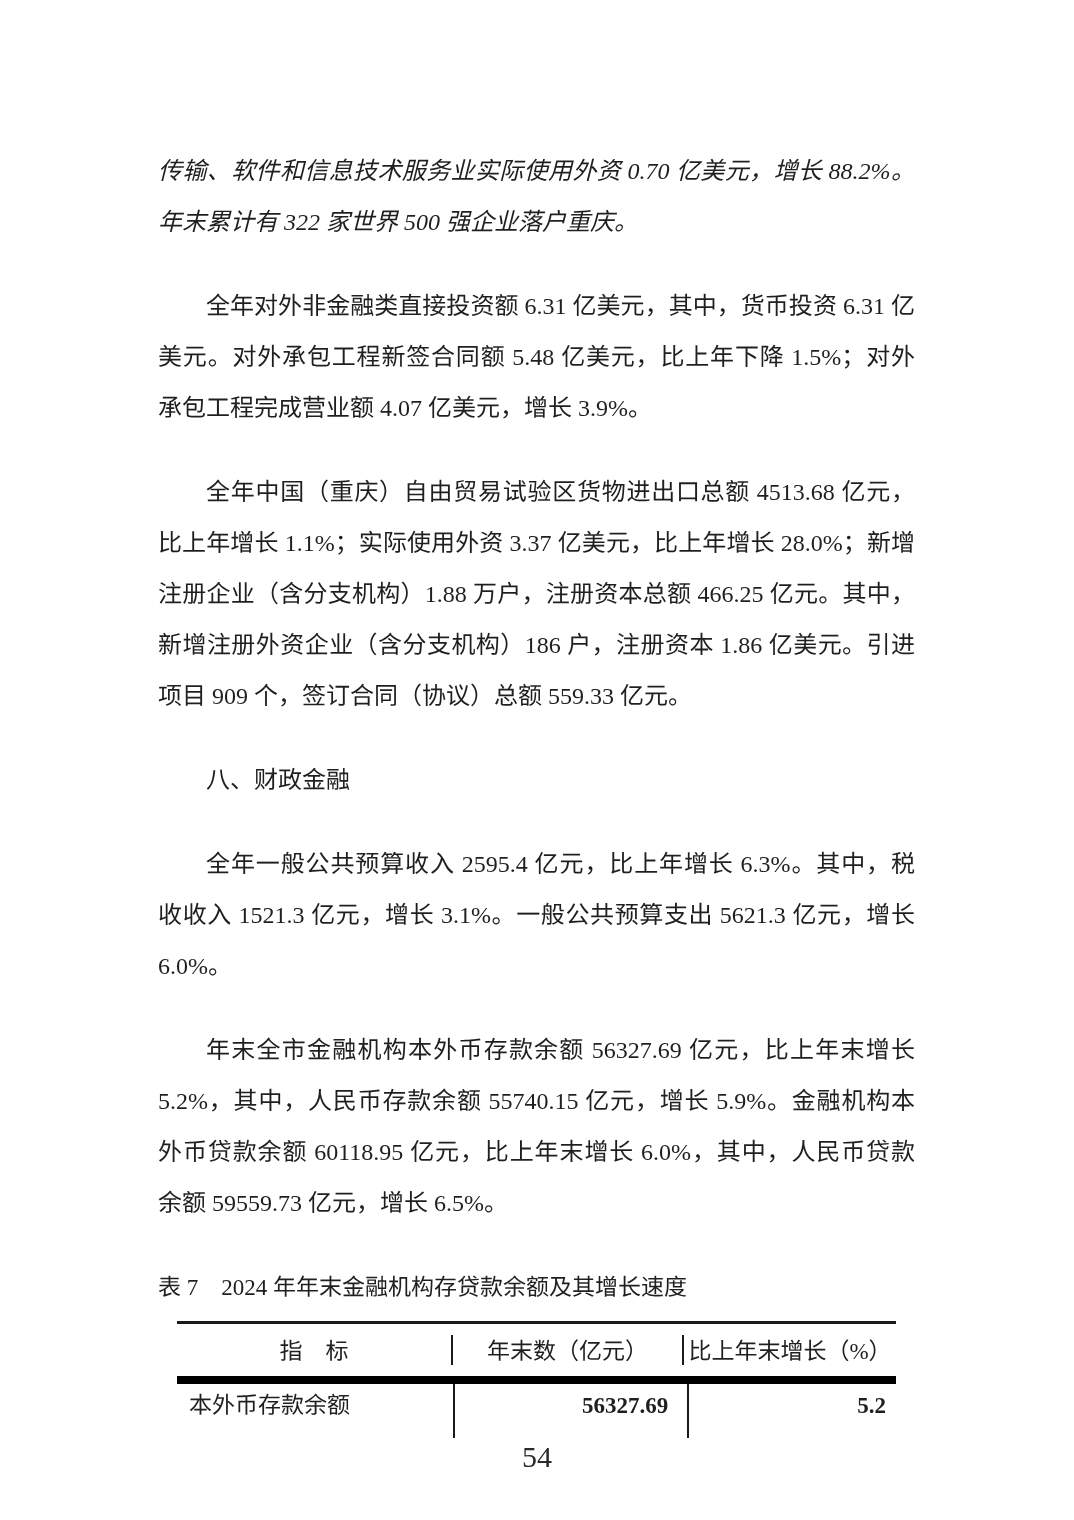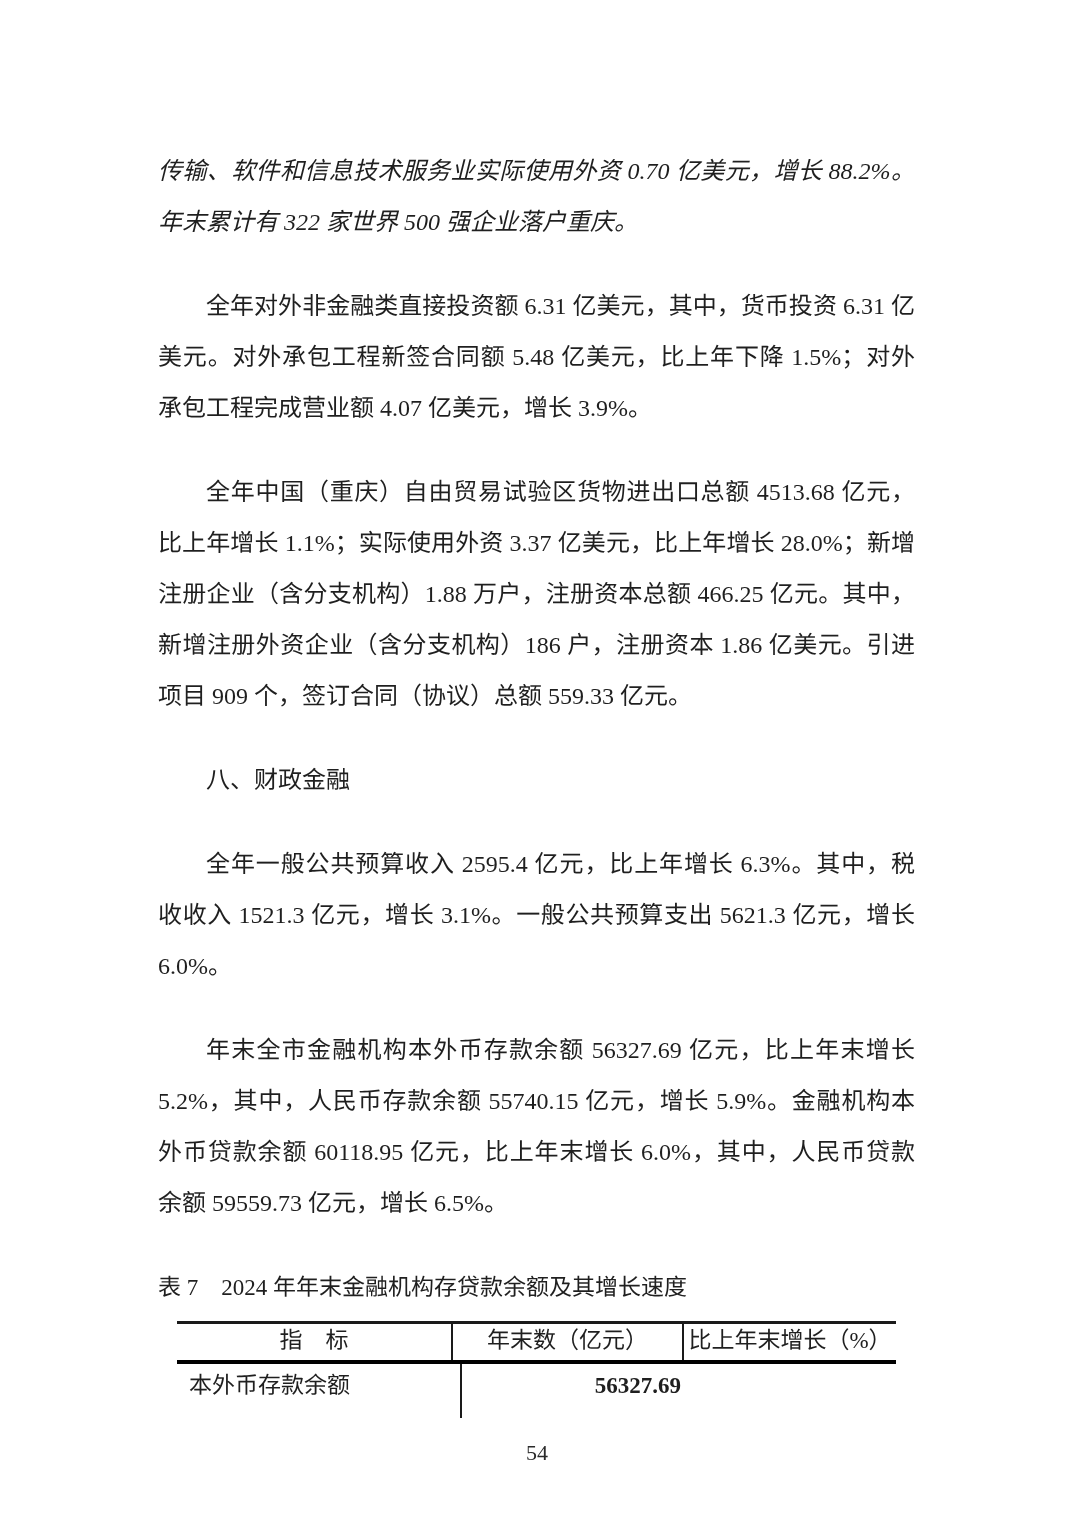--- a/index.html
+++ b/index.html
@@ -43,22 +43,23 @@
     margin: 0 0 8px 0;
   }
 
   .table {
     width: 719px;
     margin: 0 auto;
     border-top: 3px solid #1a1a1a;
   }
   .row { display: flex; }
   .thead {
-    height: 40px;
-    border-bottom: 4px solid #000000;
+    height: 60px;
+    border-bottom: 8px solid #000000;
+    align-items: center;
   }
   .trow { height: 54px; gap: 9px; }
   .cell {
     font-size: 23px;
     line-height: 26px;
   }
   .c1 { width: 274px; }
   .c2 { width: 231px; border-left: 2px solid #1a1a1a; }
   .c3 { width: 214px; border-left: 2px solid #1a1a1a; }
   .th {
@@ -74,21 +75,21 @@
     padding: 9px 10px 0 0;
     font-weight: bold;
   }
 
   .page-number {
     position: absolute;
     left: 0;
     right: 0;
     top: 1440px;
     text-align: center;
-    font-size: 22px;
+    font-size: 30px;
     color: #2a2a2a;
   }
 </style>
 </head>
 <body>
 
 <div class="page">
 
   <p class="para no-indent">传输、软件和信息技术服务业实际使用外资 0.70 亿美元，增长 88.2%。年末累计有 322 家世界 500 强企业落户重庆。</p>
 
@@ -106,18 +107,19 @@
 
   <div class="table">
     <div class="row thead">
       <div class="cell c1 th">指　标</div>
       <div class="cell c2 th">年末数（亿元）</div>
       <div class="cell c3 th">比上年末增长（%）</div>
     </div>
     <div class="row trow">
       <div class="cell c1 td-left">本外币存款余额</div>
       <div class="cell c2 td-num">56327.69</div>
+      <div class="cell c3 td-num">5.2</div>
     </div>
   </div>
 
   <div class="page-number">54</div>
 
 </div>
 
 </body></html>

